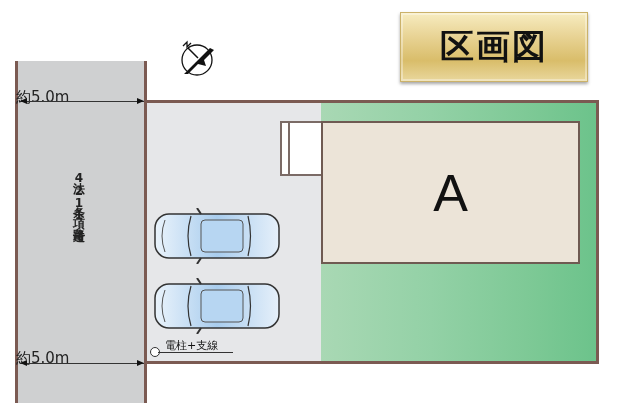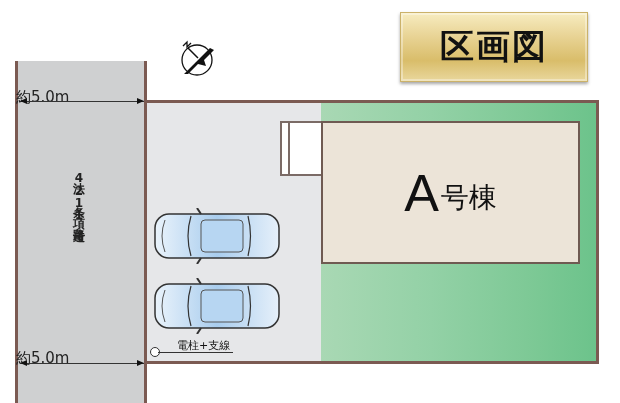--- a/index.html
+++ b/index.html
@@ -37,21 +37,21 @@
   .building { left:321px; top:121px; width:259px; height:143px; box-sizing:border-box;
               background:#ece4d8; border:2px solid #6f5a52; display:flex; align-items:center; justify-content:center; }
   .bldg-letter { font-family:"Liberation Sans", sans-serif; font-size:52px; color:#111; line-height:1; }
   .bldg-suffix { font-size:28px; color:#111; margin-left:2px; margin-top:10px; }
   .porch { left:280px; top:121px; width:42px; height:55px; box-sizing:border-box; background:#fff; border:2px solid #7b6b66; border-right:none; }
   .porch-line { left:288px; top:121px; width:2px; height:55px; background:#7b6b66; }
 
   .car { width:128px; height:56px; }
   .pole-circle { left:150px; top:347px; width:8px; height:8px; border:1px solid #333; border-radius:50%; background:#fff; }
   .pole-line { left:158px; top:352px; width:75px; height:1px; background:#333; }
-  .pole-text { left:177px; top:338px; font-size:11px; color:#111; }
+  .pole-text { left:165px; top:338px; font-size:11px; color:#111; }
 
   .compass { left:176px; top:38px; width:40px; height:40px; }
 </style>
 </head>
 <body>
 
 <div class="abs title-plate">
   <span class="title-text">区画図</span>
 </div>
 
@@ -71,21 +71,20 @@
 <div class="abs dim-line" style="top:101px;"></div>
 <div class="abs dim-text" style="top:349px;">約5.0m</div>
 <div class="abs dim-line" style="top:363px;"></div>
 
 <div class="abs site"></div>
 <div class="abs green"></div>
 <div class="abs porch"></div>
 <div class="abs porch-line"></div>
 <div class="abs building">
   <span class="bldg-letter">A</span>
-  <span class="bldg-suffix">号棟</span>
 </div>
 
 <svg class="abs car" style="left:153px; top:208px;" viewBox="0 0 128 56">
   <defs>
       <linearGradient id="g1" x1="0" x2="1">
         <stop offset="0" stop-color="#eaf3fb"></stop>
         <stop offset="0.5" stop-color="#a9cdee"></stop>
         <stop offset="1" stop-color="#e6f0fa"></stop>
       </linearGradient>
     </defs>

